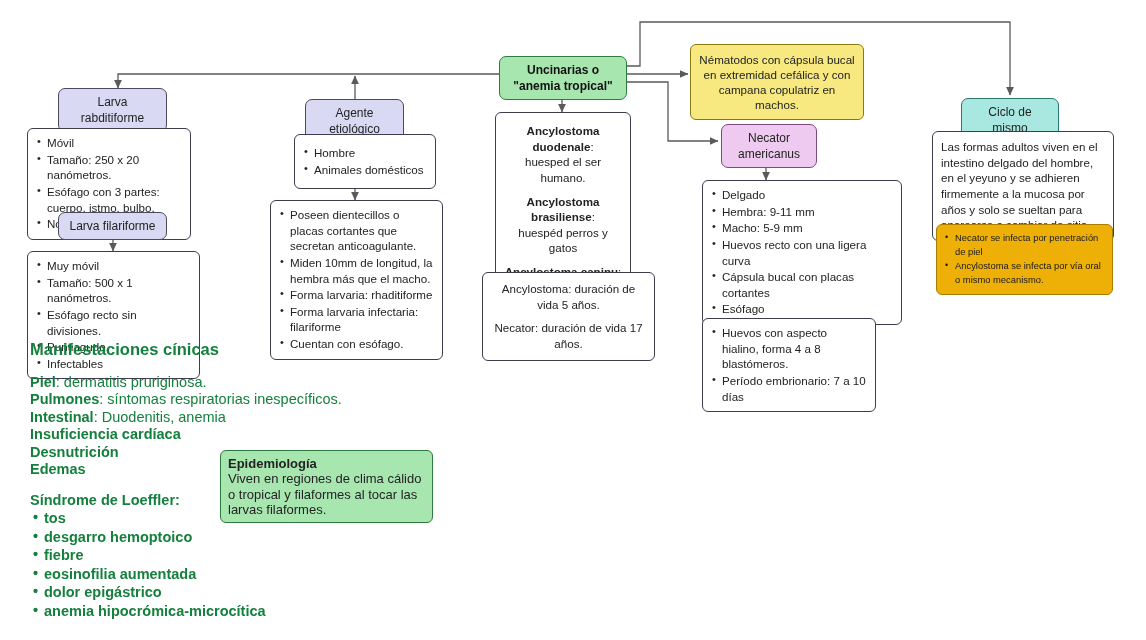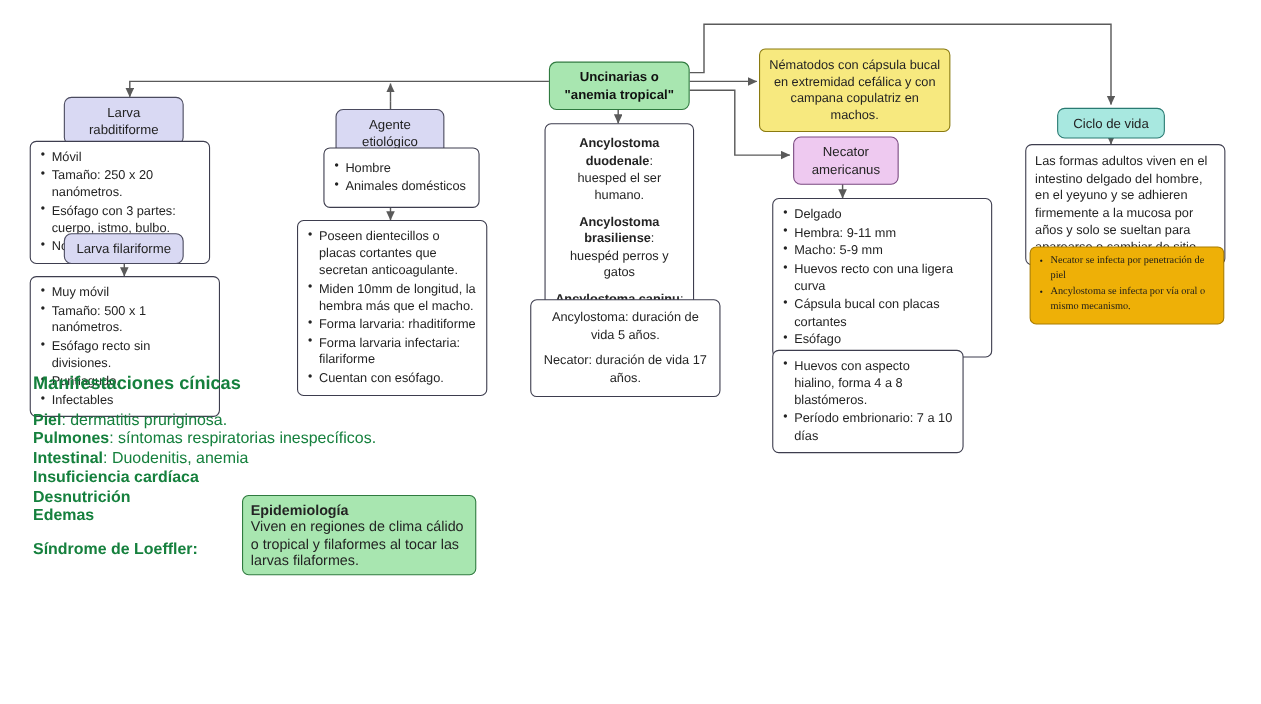--- a/index.html
+++ b/index.html
@@ -30,21 +30,21 @@
     text-align:center;
     padding:5px 8px;
     font-size:12px;
   }
   .lavender{background:#d9d9f3;border-color:#4a4a5e;}
   .green{background:#a8e6b0;border-color:#2f7a3f;font-weight:bold;color:#111;}
   .yellow{background:#f7e97f;border-color:#8a7a10;text-align:center;}
   .pink{background:#eec9f0;border-color:#7a4a80;text-align:center;}
   .teal{background:#a8e8e0;border-color:#2a7a72;text-align:center;}
   .orange{background:#eeb007;border-color:#a97c00;color:#1a1a1a;
-          font-family:Liberation Serif, serif;font-size:9.4px;line-height:1.45;}
+          font-family:Liberation Sans, sans-serif;font-size:9.4px;line-height:1.45;}
   .greenbox{background:#a8e6b0;border-color:#2f7a3f;text-align:left;}
 
   .node ul{margin:0;padding:0;list-style:none;}
   .node ul li{
     position:relative;padding-left:10px;margin:0 0 1px 0;
   }
   .node ul li:before{
     content:"\2022";position:absolute;left:0;top:-1px;font-size:11px;
   }
   .orange ul li:before{font-size:9px;top:0;}
@@ -199,21 +199,21 @@
   </div>
 
   <div class="node" style="left:702px;top:318px;width:174px;">
     <ul>
       <li>Huevos con aspecto hialino, forma 4 a 8 blastómeros.</li>
       <li>Período embrionario: 7 a 10 días</li>
     </ul>
   </div>
 
   <div class="node pill teal" style="left:961px;top:98px;width:98px;">
-    <span>Ciclo de vida</span>
+    <span>Ciclo de mismo</span>
   </div>
 
   <div class="node" style="left:932px;top:131px;width:182px;padding:7px 8px;">
     <span>Las formas adultos viven en el intestino delgado del hombre, en el yeyuno y se adhieren firmemente a la mucosa por años y solo se sueltan para aparearse o cambiar de sitio.</span>
   </div>
 
   <div class="node orange" style="left:936px;top:224px;width:177px;padding:6px 8px;">
     <ul>
       <li>Necator se infecta por penetración de piel</li>
       <li>Ancylostoma se infecta por vía oral o mismo mecanismo.</li>
@@ -245,15 +245,23 @@
     <div class="ft-line">
       <span class="b">Desnutrición</span><span></span><span></span>
     </div>
     <div class="ft-line">
       <span class="b">Edemas</span><span></span><span></span>
     </div>
 
     <div style="height:16px"></div>
 
     <div class="b">Síndrome de Loeffler:</div>
+    <ul class="ft-list">
+      <li>tos</li>
+      <li>desgarro hemoptoico</li>
+      <li>fiebre</li>
+      <li>eosinofilia aumentada</li>
+      <li>dolor epigástrico</li>
+      <li>anemia hipocrómica-microcítica</li>
+    </ul>
   </div>
 
 </div>
 
 </body></html>

